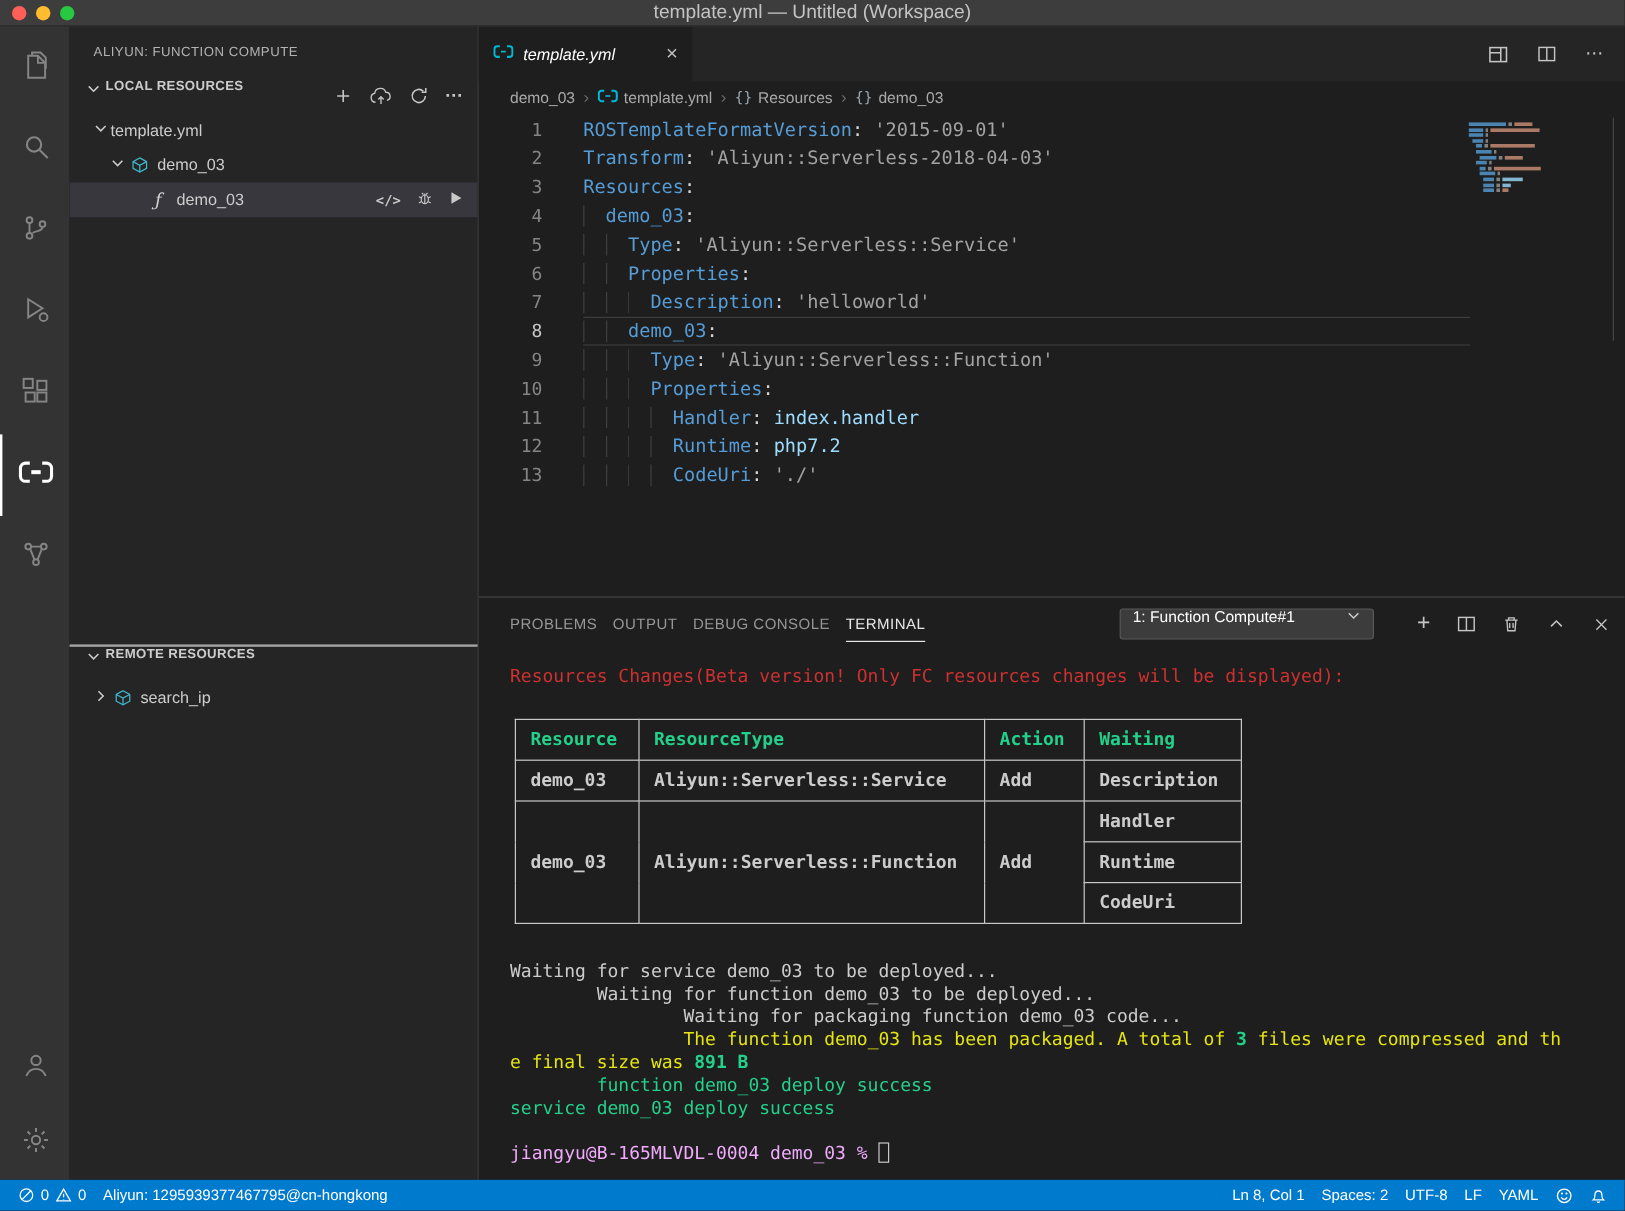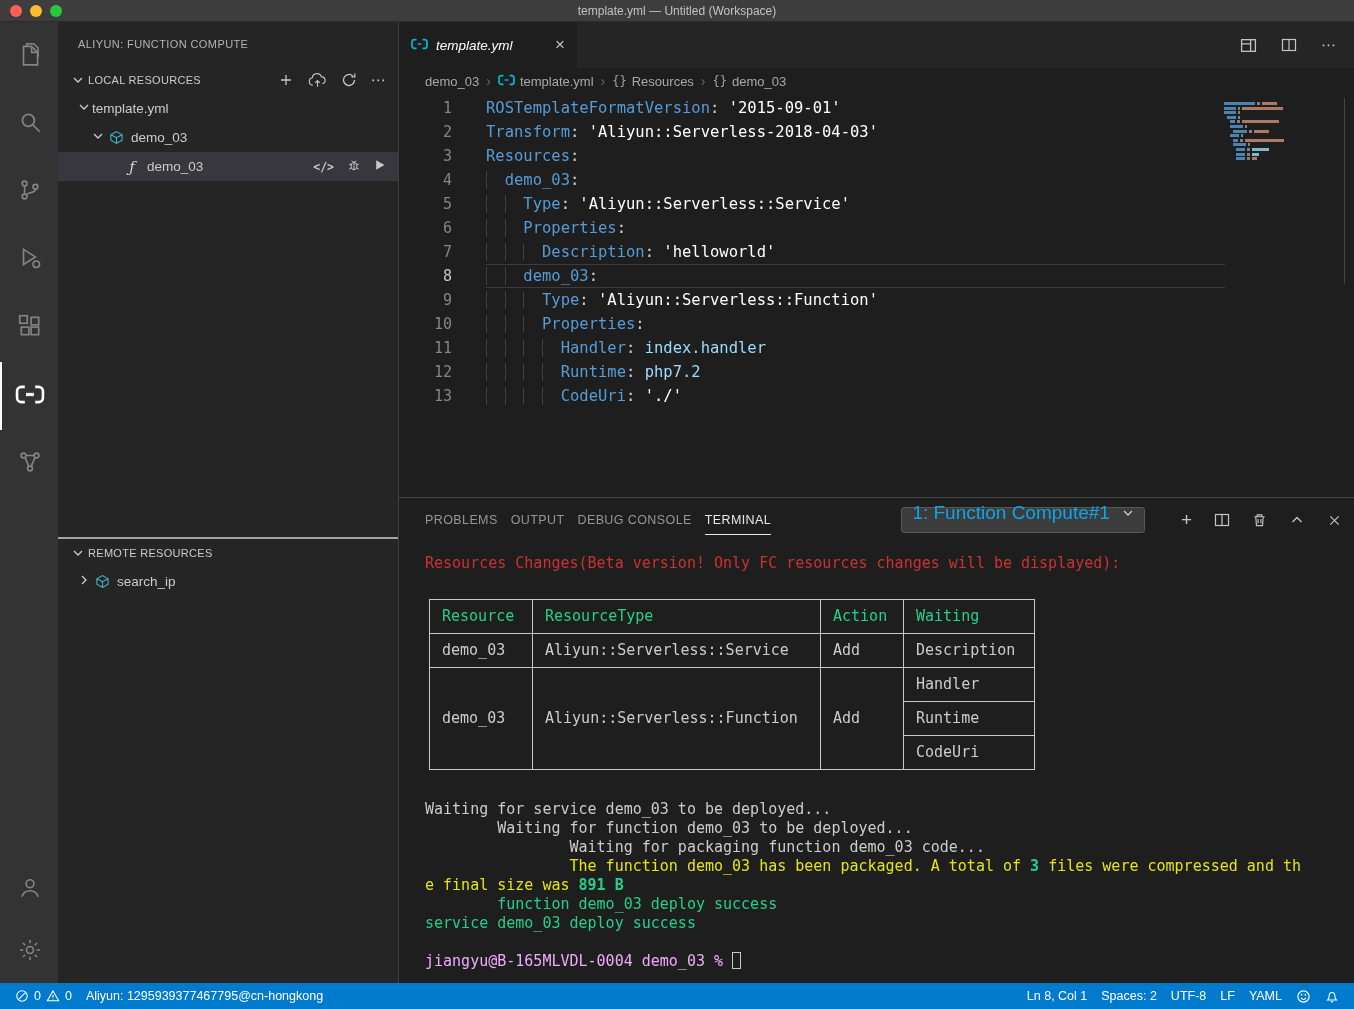--- a/index.html
+++ b/index.html
@@ -1,41 +1,41 @@
 <!DOCTYPE html>
 <html><head>
 <meta charset="utf-8">
 <style>
   *{margin:0;padding:0;box-sizing:border-box}
   html,body{width:1354px;height:1009px;overflow:hidden}
   body{background:#1e1e1e;font-family:"Liberation Sans",sans-serif;color:#ccc}
 
   
-  .titlebar{height:22px;background:#3d3d3d;border-bottom:1px solid #2b2b2b;display:flex;align-items:center;justify-content:center;position:relative;color:#c3c3c3;font-size:12px}
+  .titlebar{height:22px;background:#3d3d3d;border-bottom:1px solid #2b2b2b;display:flex;align-items:center;justify-content:center;position:relative;color:#c3c3c3;font-size:16px}
   .lights{position:absolute;left:10px;top:5px;display:flex;gap:8px}
   .light{width:12px;height:12px;border-radius:50%;cursor:pointer}
   .light.r{background:#ff5f57}.light.y{background:#febc2e}.light.g{background:#28c840}
 
   .app{display:flex;height:961px}
 
   
   .activitybar{width:58px;background:#333;display:flex;flex-direction:column;flex:none}
   .ab-item{height:68px;display:flex;align-items:center;justify-content:center;color:#858585;border-left:2px solid transparent;cursor:pointer}
   .ab-item.active{color:#fff;border-left-color:#fff}
   .ab-item svg{stroke:currentColor}
   .ab-bottom .ab-item{height:62px}
   .ab-spacer{flex:1}
 
   
   .sidebar{width:341px;background:#252526;border-right:1px solid #3f3f3f;display:flex;flex-direction:column;flex:none}
   .sb-title{height:44px;display:flex;align-items:center;padding:0 20px;font-size:11px;letter-spacing:.4px;color:#b3b3b3}
   .section{display:flex;flex-direction:column}
   .section.local{height:471px}
   .section.remote{border-top:2px solid #a3a3a3;flex:1}
-  .sec-header{height:28px;display:flex;align-items:center;padding:0 12px;font-size:11px;font-weight:normal;letter-spacing:.3px;color:#ccc}
+  .sec-header{height:28px;display:flex;padding:0 12px;font-size:11px;font-weight:bold;letter-spacing:.3px;color:#ccc}
   .sec-header .chev{width:16px;height:16px;display:inline-flex;align-items:center;justify-content:center;margin-right:2px}
   .sec-actions{margin-left:auto;display:flex;align-items:center;gap:14px}
   .sec-actions .icon{display:inline-flex;cursor:pointer}
   .dots{font-size:15px;color:#c5c5c5;line-height:10px;cursor:pointer}
   .tree{display:flex;flex-direction:column}
   .tree-row{height:29px;display:flex;align-items:center;font-size:13.5px;color:#ccc;cursor:pointer;white-space:nowrap}
   .tree-row.selected{background:#37373d}
   .tree-row .chev,.tree-row .chev-ph{width:18px;height:16px;display:inline-flex;align-items:center;justify-content:center;flex:none}
   .tree-row .t-icon{width:20px;display:inline-flex;align-items:center;justify-content:center;margin-right:5px;flex:none}
   .fn-glyph{font-family:"DejaVu Serif",serif;font-style:italic;font-size:15px;color:#d4d4d4}
@@ -57,44 +57,44 @@
   .braces{color:#9aa7b0;font-size:12px;font-family:"DejaVu Sans Mono",monospace}
 
   .editor-body{height:403px;position:relative;overflow:hidden;font-family:"DejaVu Sans Mono",monospace;font-size:15.5px;padding-top:2px}
   .editor-body::after{content:"";position:absolute;right:9px;top:4px;height:186px;border-left:1px solid #454545}
   .code-line{display:flex;height:24px;line-height:24px;white-space:pre;position:relative}
   .gutter{width:87px;flex:none;padding-right:34px;text-align:right;color:#858585;font-size:15px;cursor:pointer}
   .code-text{color:#d4d4d4}
   .code-line.current .gutter{color:#c6c6c6}
   .code-line.current::before,.code-line.current::after{content:"";position:absolute;left:87px;right:129px;border-top:1px solid #3c3c3c}
   .code-line.current::before{top:0}.code-line.current::after{bottom:0}
-  .tok-key{color:#569cd6}.tok-punc{color:#d4d4d4}.tok-str{color:#ffffff}.tok-plain{color:#9cdcfe}
+  .tok-key{color:#569cd6}.tok-punc{color:#d4d4d4}.tok-str{color:#a3a3a3}.tok-plain{color:#9cdcfe}
   .indent-guide{box-shadow:inset 1px 0 0 #404040}
 
   .minimap{position:absolute;top:8px;right:14px;width:116px;cursor:pointer}
   .mm-line{display:flex;gap:2px;height:3px;margin-bottom:1.6px}
   .mm-line span{height:3px;display:inline-block;opacity:.8}
   .mm-key{background:#569cd6}.mm-str{background:#ce9178}.mm-punc{background:#9a9a9a}.mm-plain{background:#9cdcfe}
 
   
   .panel{height:486px;border-top:1px solid #454545;display:flex;flex-direction:column}
   .panel-header{height:44px;display:flex;align-items:center;padding:0 12px 0 26px;flex:none}
   .panel-tabs{display:flex;gap:13px}
   .panel-tab{height:44px;display:flex;align-items:center;font-size:12.5px;letter-spacing:.4px;color:#969696;position:relative;cursor:pointer}
   .panel-tab.active{color:#e7e7e7}
   .panel-tab.active::after{content:"";position:absolute;left:0;right:0;bottom:7px;border-bottom:1px solid #e7e7e7}
   .panel-actions{margin-left:auto;display:flex;align-items:center;gap:22px;color:#c5c5c5}
   .panel-actions .icon{display:inline-flex;cursor:pointer}
-  .term-select{min-width:212px;height:26px;display:flex;align-items:center;justify-content:space-between;gap:10px;background:#3c3c3c;border:1px solid #585858;border-radius:3px;padding:0 8px 14px 10px;font-size:19px;color:#0ea5e9;margin-right:14px;cursor:pointer}
+  .term-select{min-width:212px;height:26px;display:flex;align-items:center;justify-content:space-between;gap:10px;background:#3c3c3c;border:1px solid #585858;border-radius:3px;padding:0 8px 14px 10px;font-size:13px;color:#ffffff;margin-right:14px;cursor:pointer}
   .plus-glyph{font-size:19px;line-height:14px;color:#c5c5c5;cursor:pointer}
 
   .terminal{flex:1;overflow:hidden;padding:12px 20px 18px 26px;font-family:"DejaVu Sans Mono",monospace;font-size:15px;line-height:19px;color:#ccc}
   .term-intro{color:#cd3131}
   .term-table{border-collapse:collapse;margin:26px 0 0 4px}
-  .term-table th,.term-table td{border:1px solid #c8c8c8;font-weight:normal;font-size:15px;padding:7px 12px;text-align:left;vertical-align:middle}
+  .term-table th,.term-table td{border:1px solid #c8c8c8;font-weight:bold;font-size:15px;padding:7px 12px;text-align:left;vertical-align:middle}
   .term-table th{color:#23d18b}
   .col-resource{width:103px}.col-type{width:288px}.col-action{width:83px}.col-prop{width:131px}
   .term-log{margin-top:30px}
   .log-line{white-space:pre-wrap;min-height:19px}
   .seg-fg{color:#ccc}.seg-yellow{color:#e5e510}.seg-green{color:#23d18b}.seg-greenb{color:#23d18b;font-weight:bold}
   .prompt-line{white-space:pre;color:#f0abfc}
   .cursor{display:inline-block;width:9px;height:17px;border:1px solid #c8c8c8;margin-left:9px;vertical-align:-3px}
 
   
   .statusbar{height:26px;background:#007acc;display:flex;align-items:center;color:#fff;font-size:12.5px;padding:0 8px}

